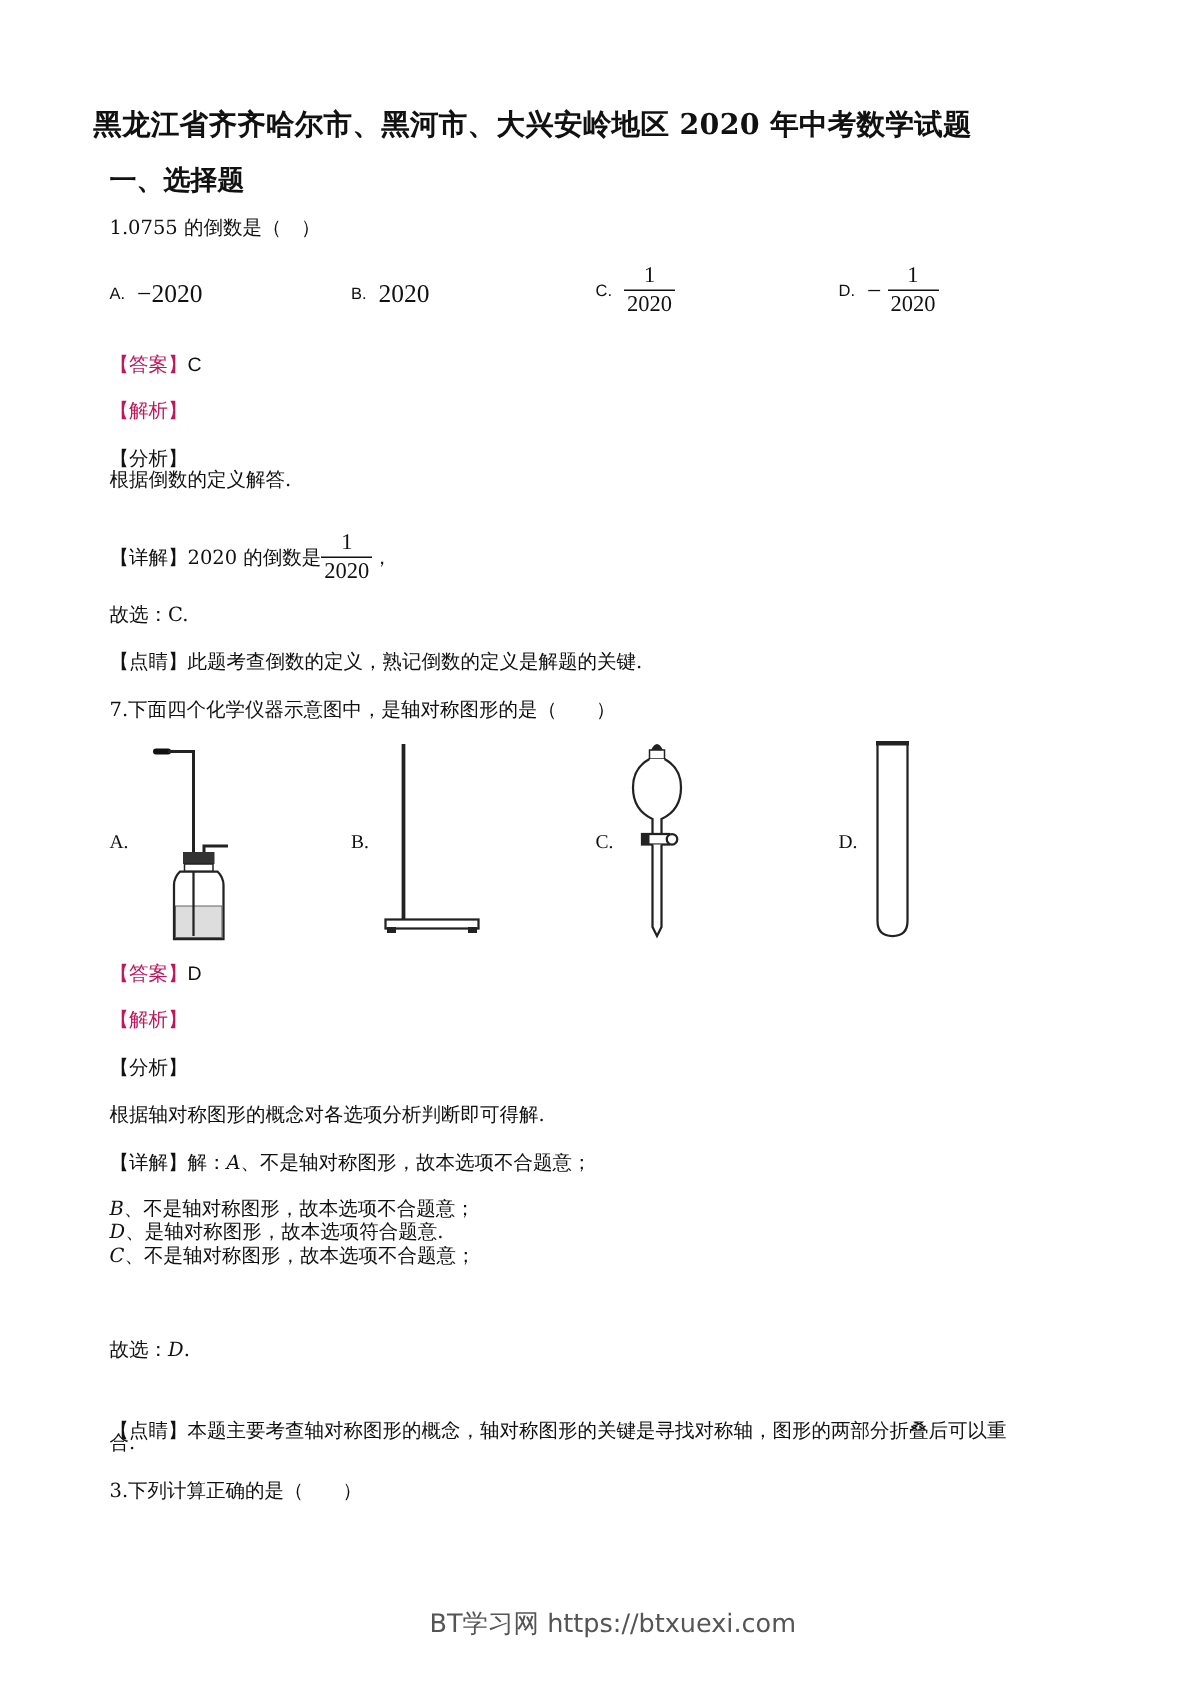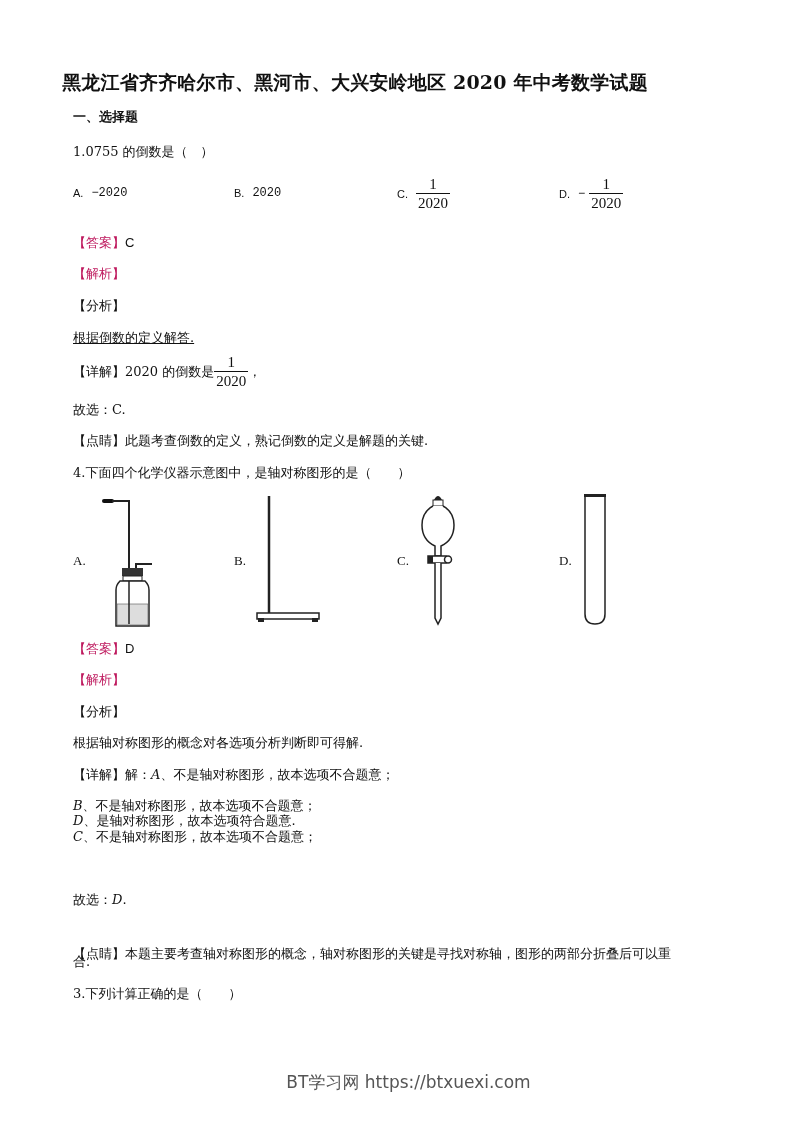--- a/index.html
+++ b/index.html
@@ -6,26 +6,26 @@
   body {
     width: 793px; height: 1122px; position: relative; overflow: hidden;
     font-family: "DejaVu Serif", "Liberation Serif", serif;
     color: #111;
   }
   .abs { position: absolute; }
   .title {
     left: 0; width: 710px; top: 70px; text-align: center;
     font-size: 19px; font-weight: bold; letter-spacing: 0.2px;
   }
-  .section { left: 73px; top: 108px; font-size: 13px; font-weight: bold; }
+  .section { left: 73px; top: 108px; font-size: 18px; font-weight: bold; }
   .line { left: 73px; font-size: 13px; white-space: nowrap; }
   .sans { font-family: "Liberation Sans", "DejaVu Sans", sans-serif; }
   .blue { color: #be185d; }
   .opt-label { font-family: "Liberation Sans", "DejaVu Sans", sans-serif; font-size: 11px; }
-  .num { font-family: Liberation Mono, monospace; font-size: 12px; }
+  .num { font-family: Liberation Serif, serif; font-size: 17px; }
   .frac { display: inline-flex; flex-direction: column; align-items: center; vertical-align: middle; font-family: "Liberation Serif", "DejaVu Serif", serif; font-size: 15px; line-height: 17px; }
   .frac .n { padding: 0 2px; }
   .frac .d { border-top: 1px solid #111; padding: 1px 2px 0 2px; }
   .opt { display: flex; align-items: center; gap: 8px; }
   .fig-label { font-family: "Liberation Serif", "DejaVu Serif", serif; font-size: 13px; }
   .footer { left: 12px; width: 793px; top: 1071px; text-align: center; font-family: "DejaVu Sans", sans-serif; font-size: 17px; color: #555; }
   i.var { font-style: italic; }
 </style>
 </head>
 <body>
@@ -57,37 +57,37 @@
     <span class="n">1</span>
     <span class="d">2020</span>
   </span>
 </div>
 
 <div class="abs line" style="top:234px;">
   <span class="blue">【答案】</span><span class="sans">C</span>
 </div>
 <div class="abs line blue" style="top:265px;">【解析】</div>
 <div class="abs line" style="top:297px;">【分析】</div>
-<div class="abs line" style="top:329px;text-decoration:underline;">根据倒数的定义解答.</div>
+<div class="abs line" style="top:311px;">根据倒数的定义解答.</div>
 
 <div class="abs line" style="top:354px; display:flex; align-items:center;">
   <span>【详解】</span>
   <span>2020 的倒数是</span>
   <span class="frac">
     <span class="n">1</span>
     <span class="d">2020</span>
   </span>
   <span>，</span>
 </div>
 <div class="abs line" style="top:401px;text-align:right;">故选：C.</div>
 <div class="abs line" style="top:432px;">
   <span>【点睛】</span><span>此题考查倒数的定义，熟记倒数的定义是解题的关键.</span>
 </div>
 
-<div class="abs line" style="top:464px;">4.下面四个化学仪器示意图中，是轴对称图形的是（　　）</div>
+<div class="abs line" style="top:464px;">7.下面四个化学仪器示意图中，是轴对称图形的是（　　）</div>
 
 <div class="abs fig-label" style="left:73px; top:553px;">A.</div>
 <svg class="abs" style="left:100px; top:492px;" width="60" height="136" viewBox="0 0 60 136">
   <rect x="2" y="7" width="12" height="4" rx="2" fill="#111"></rect>
   <path d="M12 9 H29 V100" fill="none" stroke="#222" stroke-width="2"></path>
   <path d="M36 80 V72 H52" fill="none" stroke="#222" stroke-width="2"></path>
   <rect x="22" y="76" width="21" height="8" fill="#333"></rect>
   <rect x="23" y="84" width="19" height="5" fill="#fff" stroke="#222"></rect>
   <path d="M20 89 H45 Q49 93 49 98 V134 H16 V98 Q16 93 20 89 Z" fill="#fff" stroke="#222" stroke-width="1.5"></path>
   <rect x="17" y="112" width="31" height="21" fill="#ddd" stroke="#555" stroke-width="0.6"></rect>

